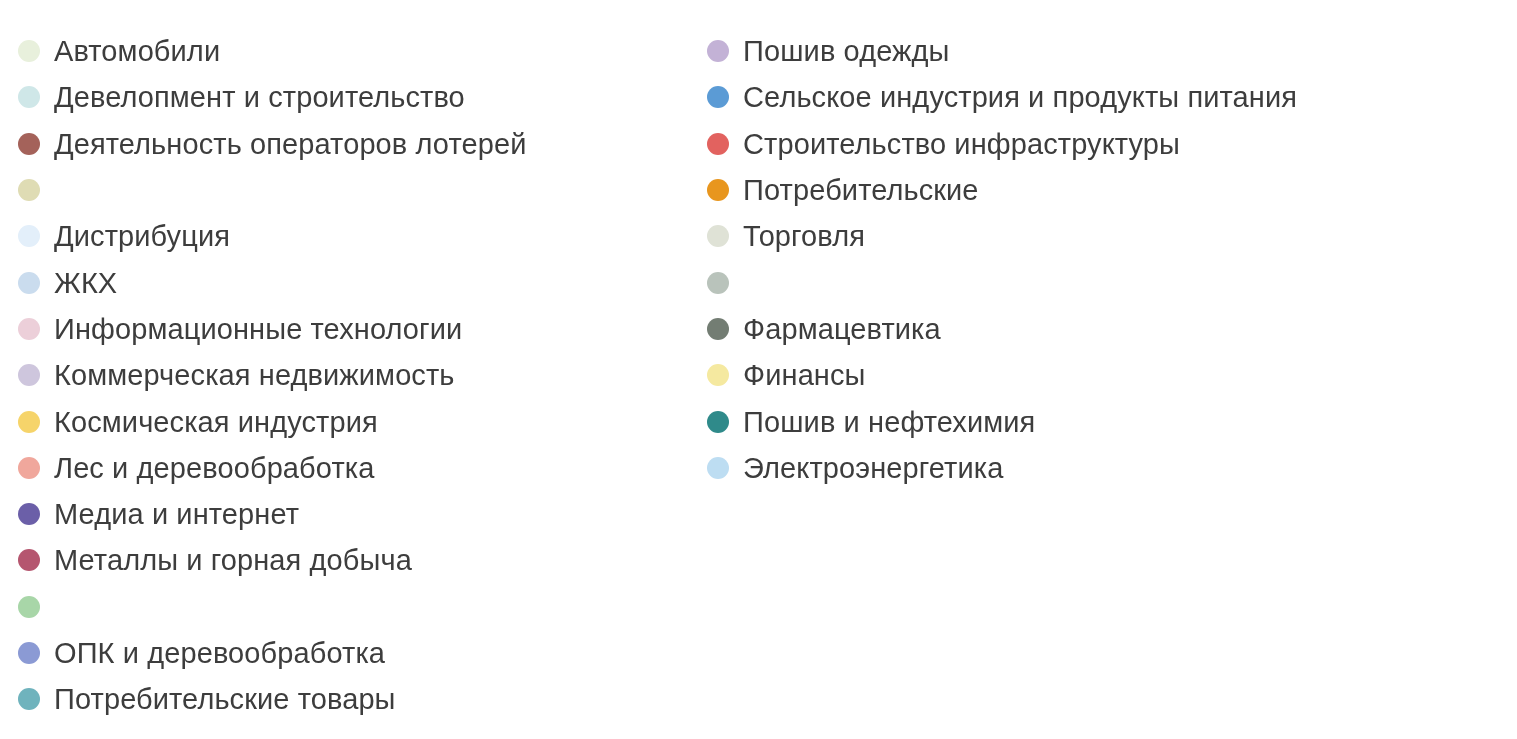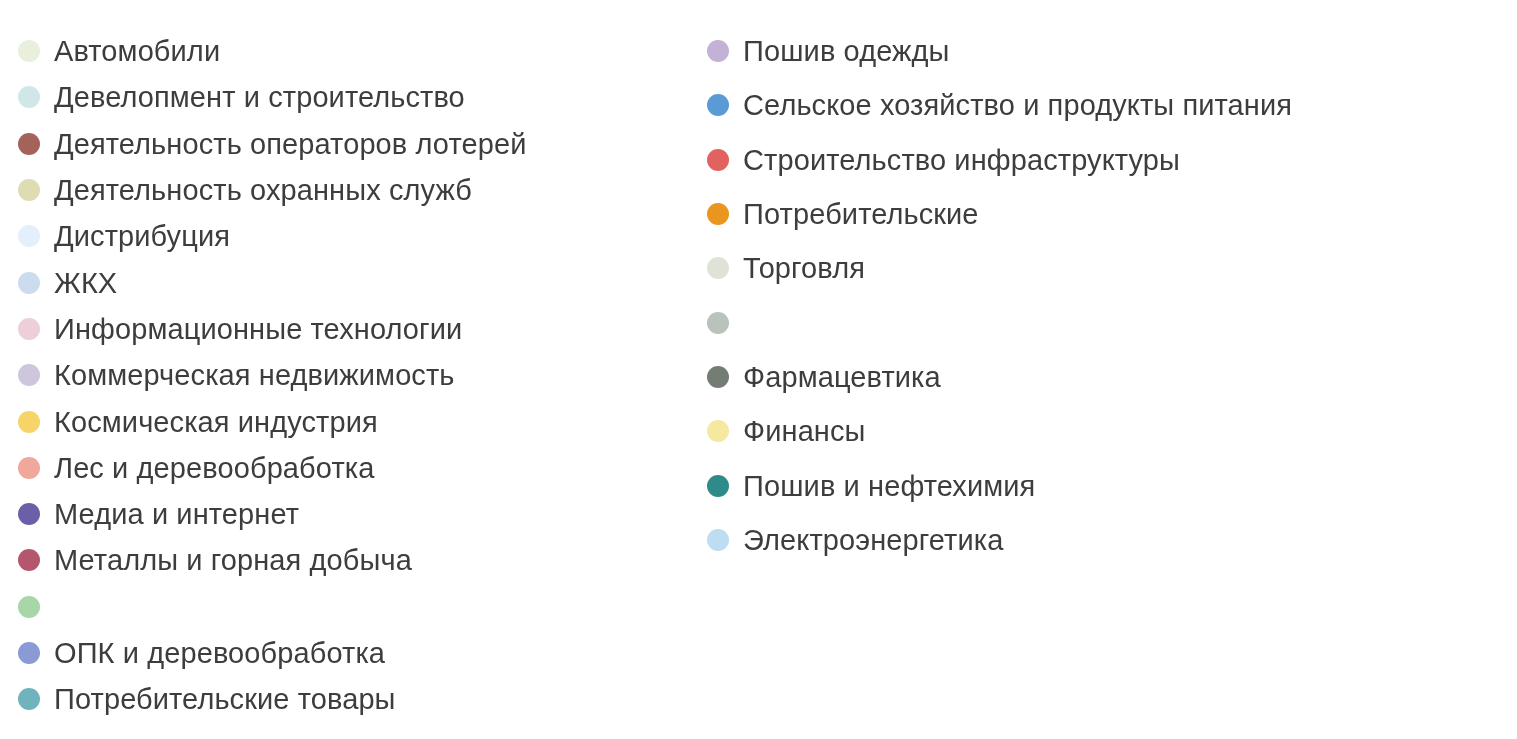--- a/index.html
+++ b/index.html
@@ -32,21 +32,20 @@
   }
   .legend-column.col-left {
     width: 790px;
     padding-left: 18px;
     box-sizing: border-box;
   }
   .legend-column.col-right {
     width: 727px;
     padding-left: 0px;
     box-sizing: border-box;
-    gap: 8px;
   }
   .legend-item {
     display: flex;
     flex-direction: row;
     align-items: center;
     height: 46.3px;
   }
   .swatch {
     width: 22px;
     height: 22px;
@@ -75,21 +74,20 @@
         <div class="legend-item">
           <span class="swatch" style="background: rgb(207, 231, 232);"></span>
           <span class="legend-label">Девелопмент и строительство</span>
         </div>
         <div class="legend-item">
           <span class="swatch" style="background: rgb(164, 98, 90);"></span>
           <span class="legend-label">Деятельность операторов лотерей</span>
         </div>
         <div class="legend-item">
           <span class="swatch" style="background: rgb(223, 220, 180);"></span>
-          <span class="legend-label">Деятельность охранных служб</span>
         </div>
         <div class="legend-item">
           <span class="swatch" style="background: rgb(227, 239, 250);"></span>
           <span class="legend-label">Дистрибуция</span>
         </div>
         <div class="legend-item">
           <span class="swatch" style="background: rgb(202, 220, 238);"></span>
           <span class="legend-label">ЖКХ</span>
         </div>
         <div class="legend-item">
@@ -128,21 +126,21 @@
           <span class="legend-label">Потребительские товары</span>
         </div>
       </div>
     <div class="legend-column col-right">
         <div class="legend-item">
           <span class="swatch" style="background: rgb(195, 178, 214);"></span>
           <span class="legend-label">Пошив одежды</span>
         </div>
         <div class="legend-item">
           <span class="swatch" style="background: rgb(91, 155, 213);"></span>
-          <span class="legend-label">Сельское хозяйство и продукты питания</span>
+          <span class="legend-label">Сельское индустрия и продукты питания</span>
         </div>
         <div class="legend-item">
           <span class="swatch" style="background: rgb(226, 98, 95);"></span>
           <span class="legend-label">Строительство инфраструктуры</span>
         </div>
         <div class="legend-item">
           <span class="swatch" style="background: rgb(232, 150, 30);"></span>
           <span class="legend-label">Потребительские</span>
         </div>
         <div class="legend-item">

